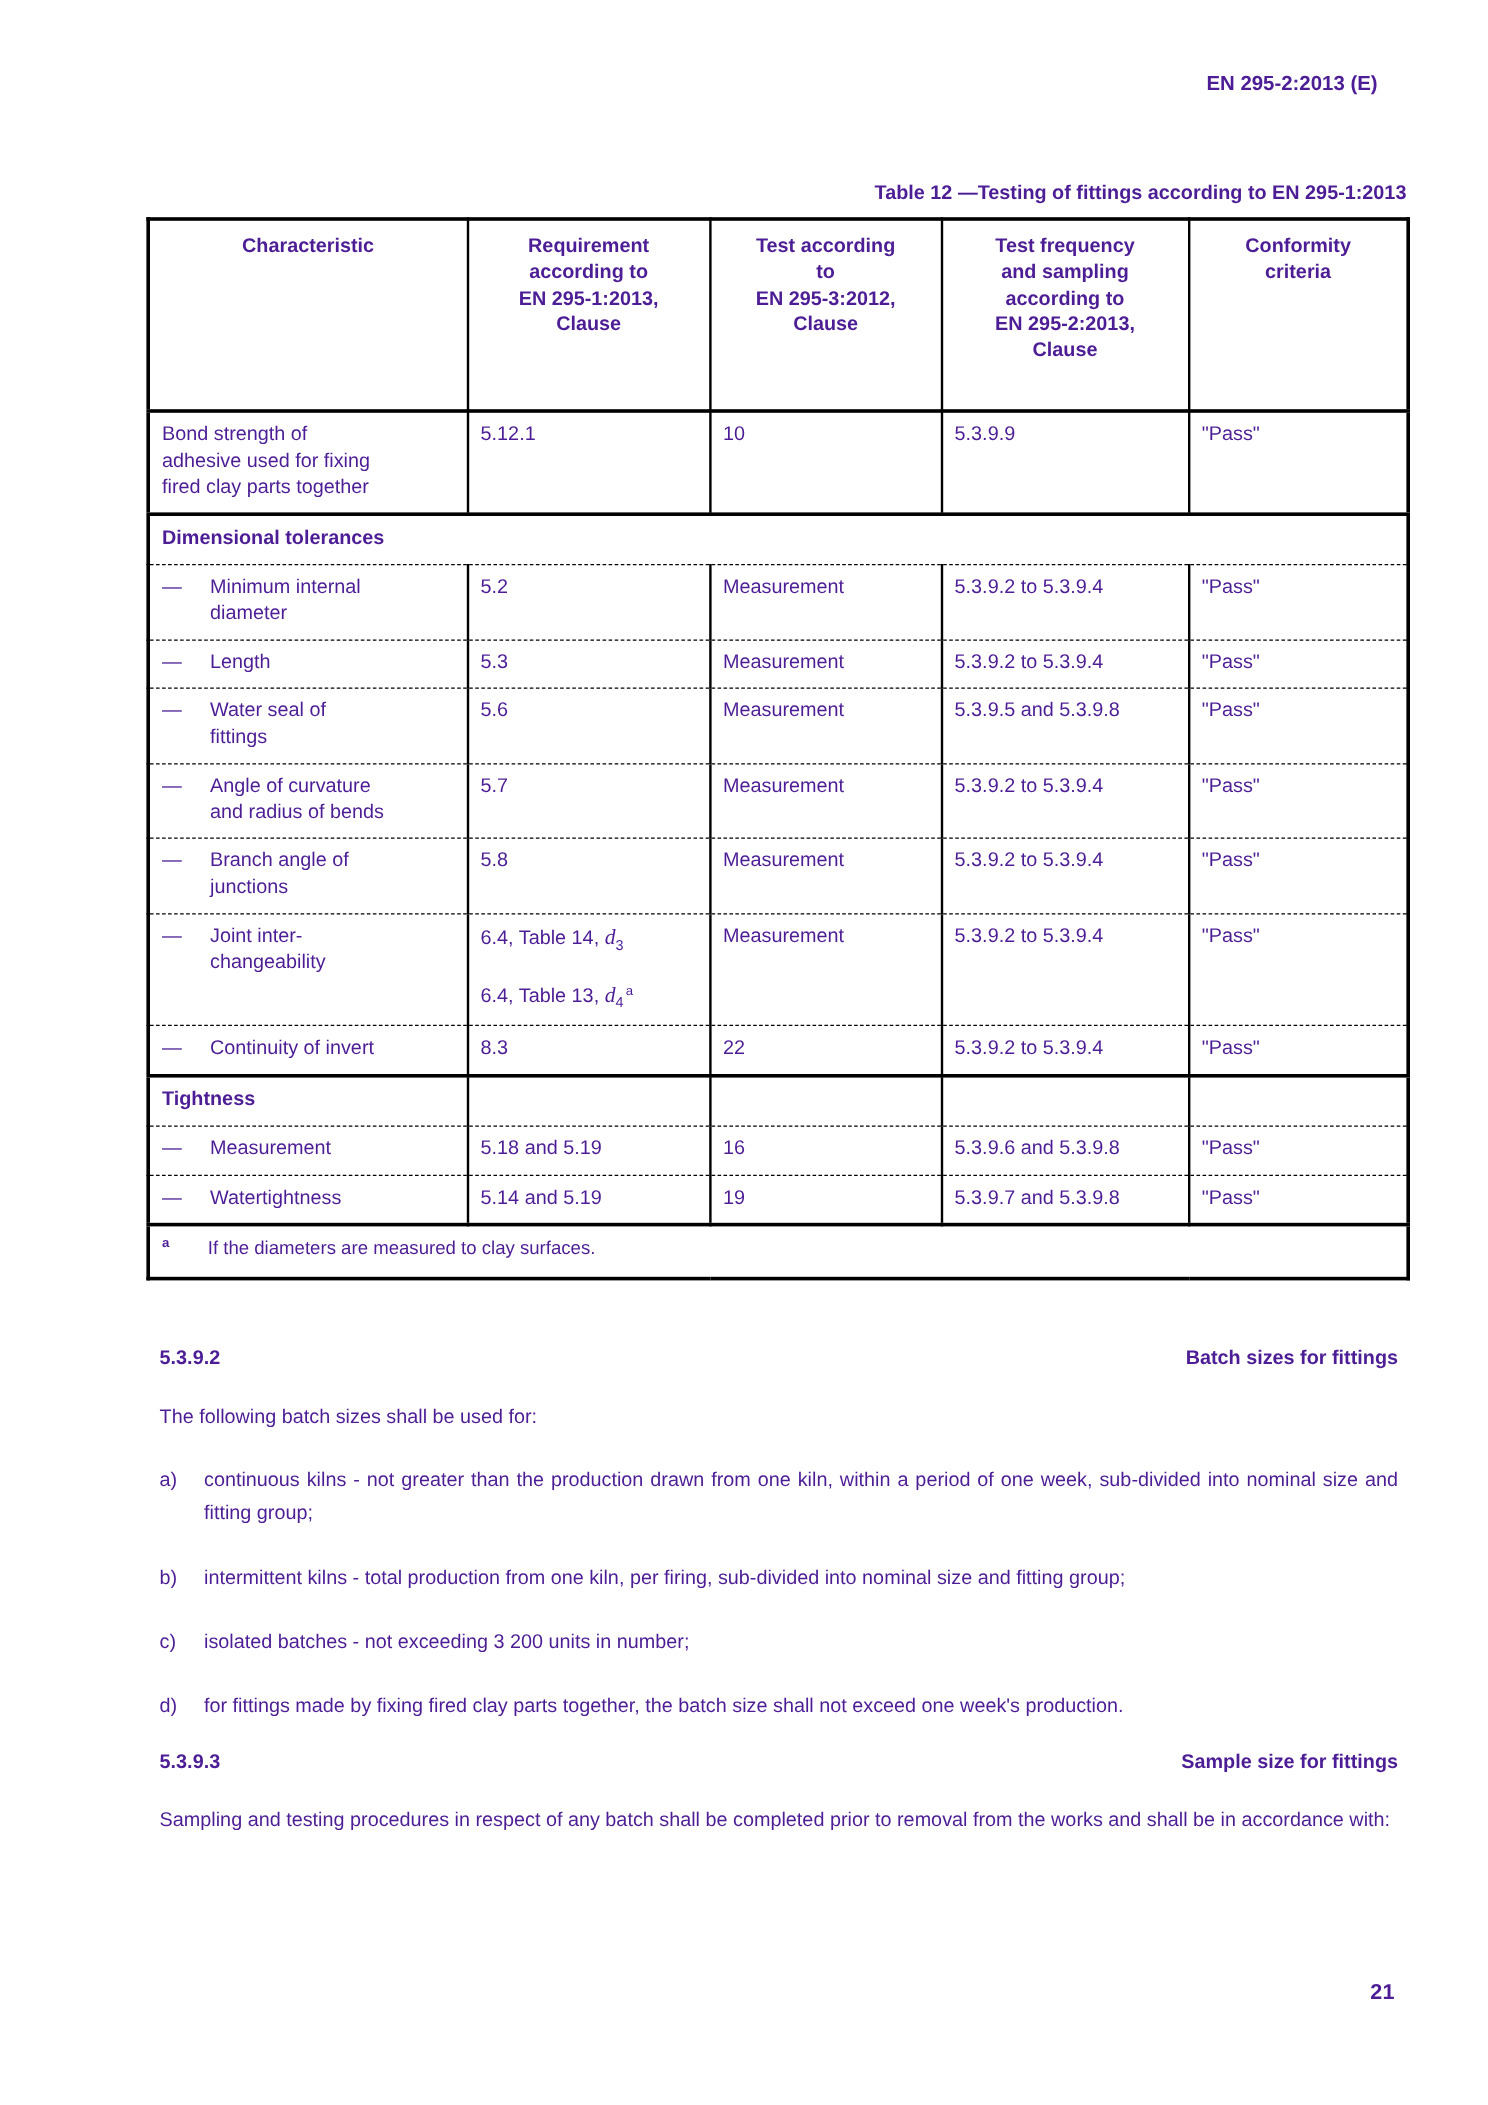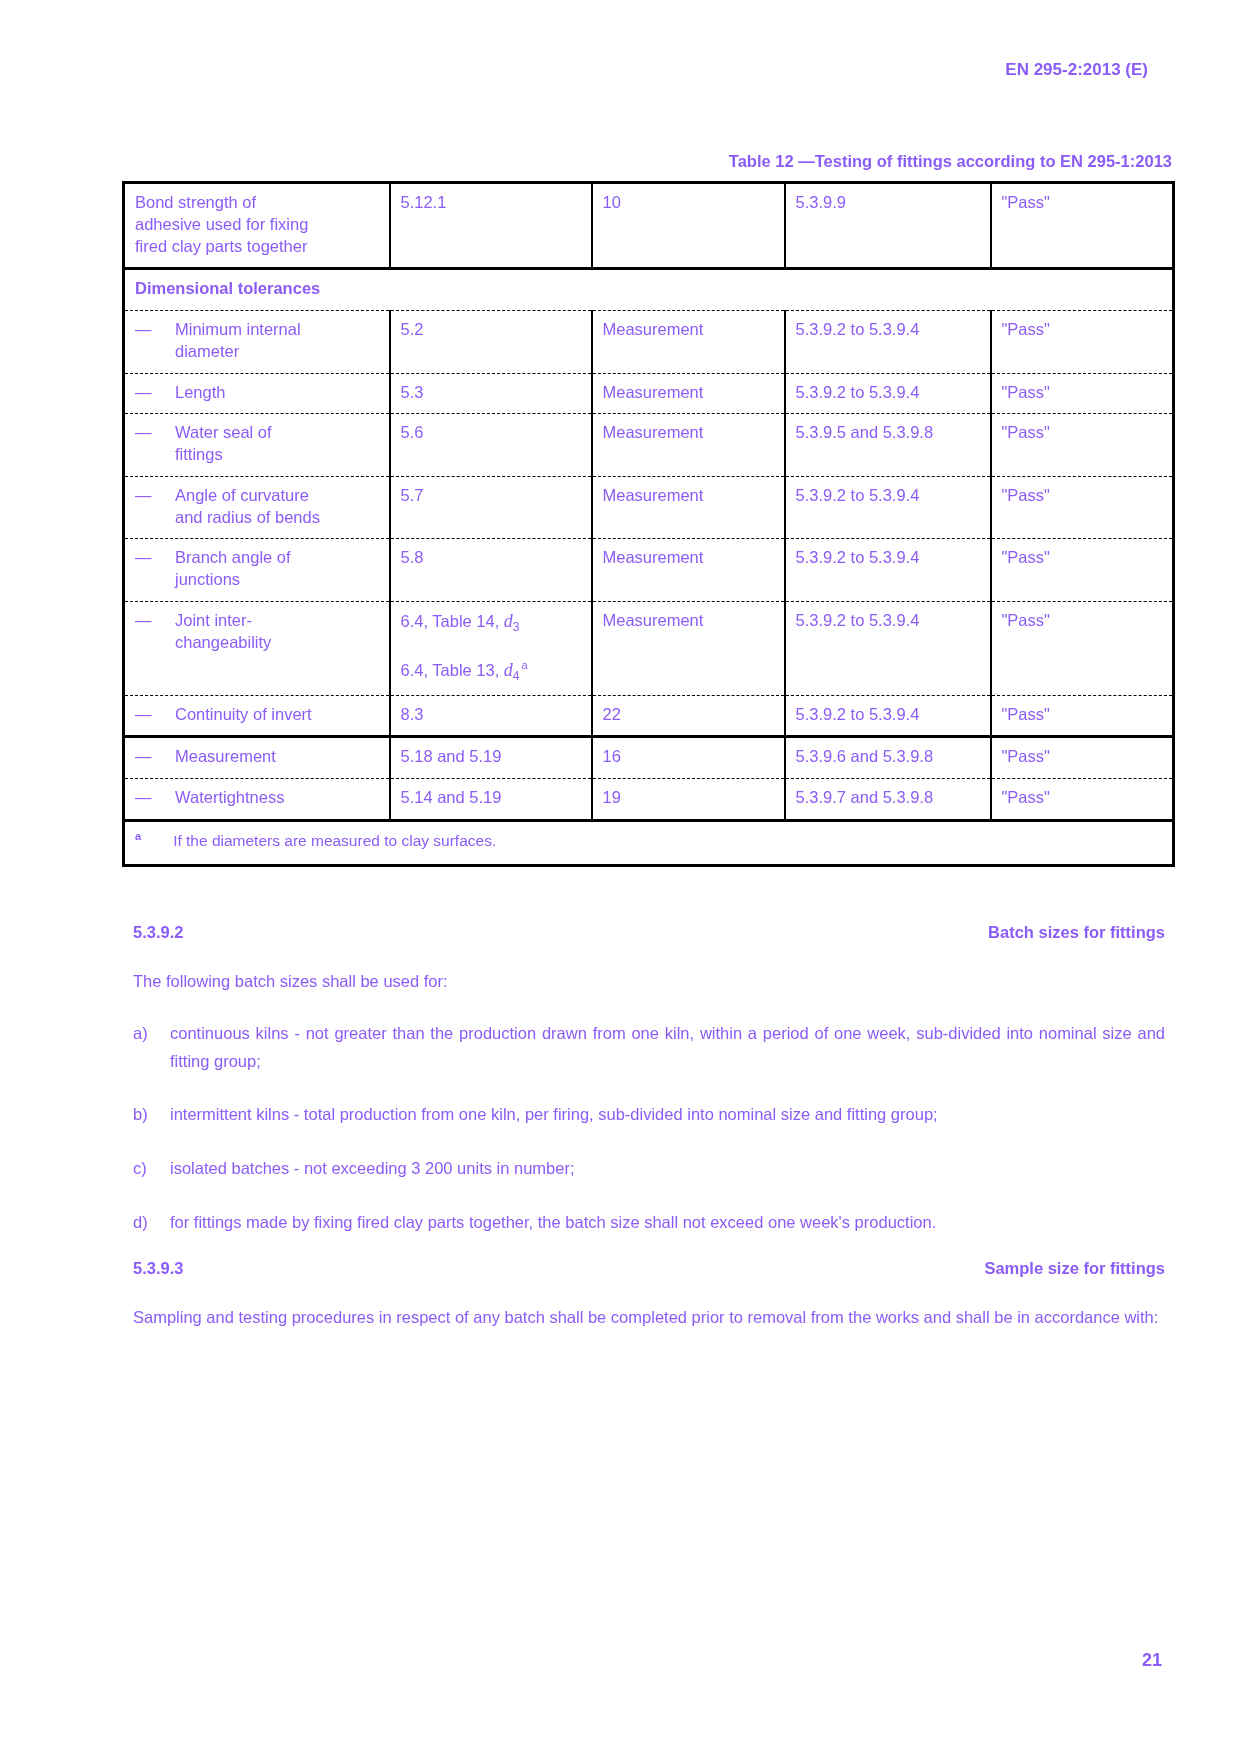--- a/index.html
+++ b/index.html
@@ -1,21 +1,21 @@
 <!DOCTYPE html>
 <html><head>
 <meta charset="utf-8">
 <style>
   html,body { margin:0; padding:0; background:#e8e8e8; }
   .page {
     position: relative;
     width: 1240px; height: 1754px;
     background: #ffffff;
     font-family: "Liberation Sans", sans-serif;
-    color: #8b5cf6;
+    color: #4c1d95;
     overflow: hidden;
     margin: 0 auto;
   }
   .content { position:absolute; left:122px; top:0; width:1050px; }
   .doc-ref {
     text-align: right;
     font-weight: bold;
     font-size: 17px;
     padding-top: 60px;
     padding-right: 24px;
@@ -99,20 +99,38 @@
 
     <table class="doc-table">
       <colgroup>
         <col class="c0">
           <col class="c1">
           <col class="c2">
           <col class="c3">
           <col class="c4">
       </colgroup>
       <tbody>
+        <tr class="sep-thick">
+          <td class="th">Characteristic</td>
+          <td class="th">Requirement
+according to
+EN 295-1:2013,
+Clause</td>
+          <td class="th">Test according
+to
+EN 295-3:2012,
+Clause</td>
+          <td class="th">Test frequency
+and sampling
+according to
+EN 295-2:2013,
+Clause</td>
+          <td class="th">Conformity
+criteria</td>
+        </tr>
 
         <tr class="sep-thick">
           <td><span class="char-text">Bond strength of
 adhesive used for fixing
 fired clay parts together</span></td>
           <td>5.12.1</td>
           <td>10</td>
           <td>5.3.9.9</td>
           <td>"Pass"</td>
         </tr>
@@ -213,20 +231,27 @@
                 <span class="char-dash">—</span>
                 <span class="char-text">Continuity of invert</span>
               </div>
             </td>
           <td>8.3</td>
           <td>22</td>
           <td>5.3.9.2 to 5.3.9.4</td>
           <td>"Pass"</td>
         </tr>
 
+        <tr class="sep-dash">
+          <td class="section-cell">Tightness</td>
+          <td></td>
+          <td></td>
+          <td></td>
+          <td></td>
+        </tr>
 
         <tr class="sep-dash">
           <td>
               <div class="char-flex">
                 <span class="char-dash">—</span>
                 <span class="char-text">Measurement</span>
               </div>
             </td>
           <td>5.18 and 5.19</td>
           <td>16</td>

